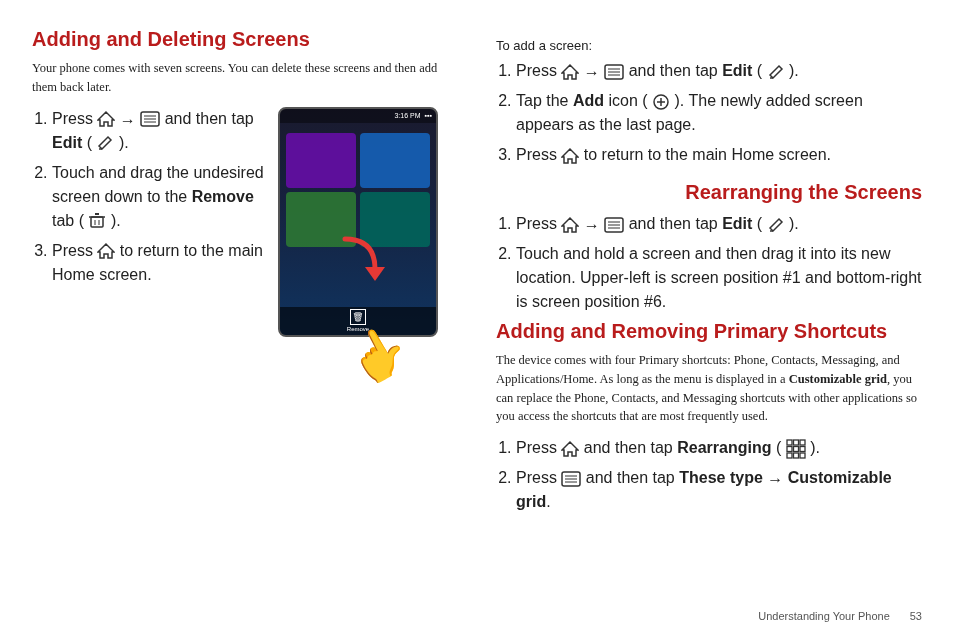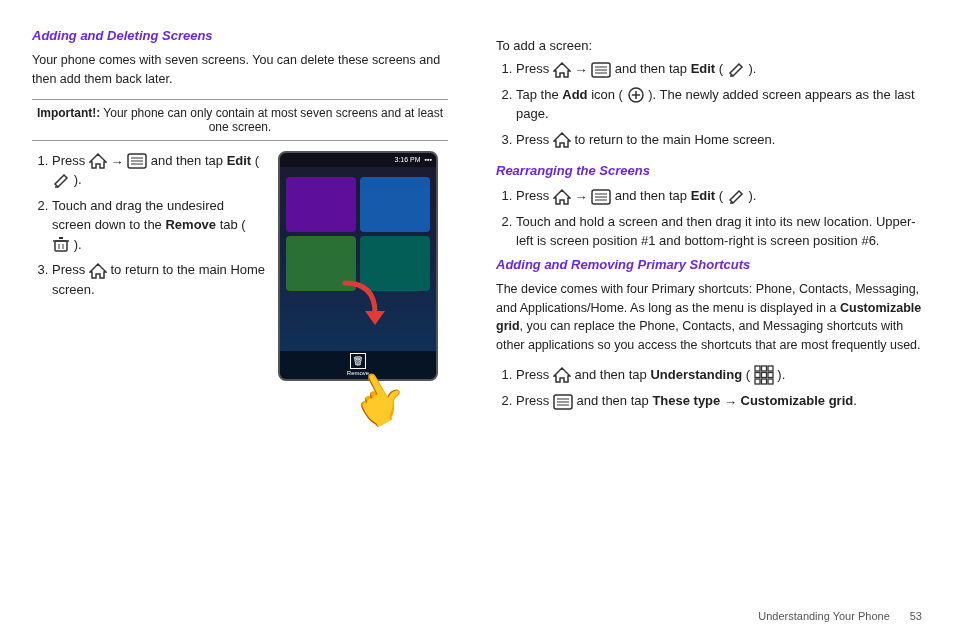--- a/index.html
+++ b/index.html
@@ -24,30 +24,30 @@
       width: 440px;
       padding-right: 24px;
       flex-shrink: 0;
     }
     .right-col {
       flex: 1;
       padding-left: 24px;
       border-left: none;
     }
     .section-title {
-      font-style: italic;
       font-weight: bold;
-      color: #6d28d9;
-      font-size: 13px;
+      color: #b91c1c;
+      font-size: 20px;
       margin-bottom: 8px;
     }
     .body-text {
       font-size: 12.5px;
       line-height: 1.5;
       margin-bottom: 10px;
+      font-family: Liberation Serif, serif;
     }
     .note-box {
       border-top: 1px solid #999;
       border-bottom: 1px solid #999;
       padding: 6px 4px;
       margin: 10px 0;
       font-size: 12px;
     }
     .note-box .label {
       font-weight: bold;
@@ -66,21 +66,21 @@
     .subsection-title {
       font-weight: normal;
       font-size: 13px;
       margin: 10px 0 6px 0;
     }
     ol {
       padding-left: 20px;
       margin: 0;
     }
     ol li {
-      font-size: 13px;
+      font-size: 16px;
       line-height: 1.5;
       margin-bottom: 6px;
     }
     .icon-home {
       display: inline-block;
       width: 18px;
       height: 18px;
       vertical-align: middle;
       position: relative;
     }
@@ -235,24 +235,20 @@
 </head>
 <body>
 
 <div class="page">
 
   <div class="left-col">
     <div class="section-title">Adding and Deleting Screens</div>
     <div class="body-text">Your phone comes with seven screens. You can delete these screens and then add them back later.</div>
 
 
-    <div class="important-box">
-      <span class="label">Important!:</span>
-      <span>Your phone can only contain at most seven screens and at least one screen.</span>
-    </div>
 
 
     <div style="position:relative;">
       <div class="phone-image-container">
         <div class="phone-screen">
           <div class="phone-status-bar">
             <span>3:16 PM</span>
             <span style="margin-left:4px;">▪▪▪</span>
           </div>
           <div class="phone-grid">
@@ -375,21 +371,21 @@
         <span>Press </span>
         <span class="inline-icon icon-home">
           <svg viewBox="0 0 18 18" width="18" height="18">
               <polygon points="9,2 1,10 3,10 3,16 7,16 7,12 11,12 11,16 15,16 15,10 17,10" fill="none" stroke="#333" stroke-width="1.5"></polygon>
             </svg>
         </span>
         <span> to return to the main Home screen.</span>
       </li>
     </ol>
 
-    <div class="section-title" style="margin-top:14px;">Rearranging the Screens</div>
+    <div class="section-title" style="margin-top:14px;text-align:right;">Rearranging the Screens</div>
     <ol>
       <li>
         <span>Press </span>
         <span class="inline-icon icon-home">
           <svg viewBox="0 0 18 18" width="18" height="18">
               <polygon points="9,2 1,10 3,10 3,16 7,16 7,12 11,12 11,16 15,16 15,10 17,10" fill="none" stroke="#333" stroke-width="1.5"></polygon>
             </svg>
         </span>
         <span> → </span>
         <span class="inline-icon icon-menu">
@@ -419,21 +415,21 @@
       <span>The device comes with four Primary shortcuts: Phone, Contacts, Messaging, and Applications/Home. As long as the menu is displayed in a </span><span class="bold">Customizable grid</span><span>, you can replace the Phone, Contacts, and Messaging shortcuts with other applications so you access the shortcuts that are most frequently used.</span>
     </div>
     <ol>
       <li>
         <span>Press </span>
         <span class="inline-icon icon-home">
           <svg viewBox="0 0 18 18" width="18" height="18">
               <polygon points="9,2 1,10 3,10 3,16 7,16 7,12 11,12 11,16 15,16 15,10 17,10" fill="none" stroke="#333" stroke-width="1.5"></polygon>
             </svg>
         </span>
-        <span> and then tap <strong>Understanding</strong> (</span>
+        <span> and then tap <strong>Rearranging</strong> (</span>
         <span class="inline-icon icon-apps">
           <svg viewBox="0 0 20 20" width="20" height="20">
             <rect x="1" y="1" width="5" height="5" fill="none" stroke="#333" stroke-width="1.3"></rect>
             <rect x="7.5" y="1" width="5" height="5" fill="none" stroke="#333" stroke-width="1.3"></rect>
             <rect x="14" y="1" width="5" height="5" fill="none" stroke="#333" stroke-width="1.3"></rect>
             <rect x="1" y="7.5" width="5" height="5" fill="none" stroke="#333" stroke-width="1.3"></rect>
             <rect x="7.5" y="7.5" width="5" height="5" fill="none" stroke="#333" stroke-width="1.3"></rect>
             <rect x="14" y="7.5" width="5" height="5" fill="none" stroke="#333" stroke-width="1.3"></rect>
             <rect x="1" y="14" width="5" height="5" fill="none" stroke="#333" stroke-width="1.3"></rect>
             <rect x="7.5" y="14" width="5" height="5" fill="none" stroke="#333" stroke-width="1.3"></rect>

